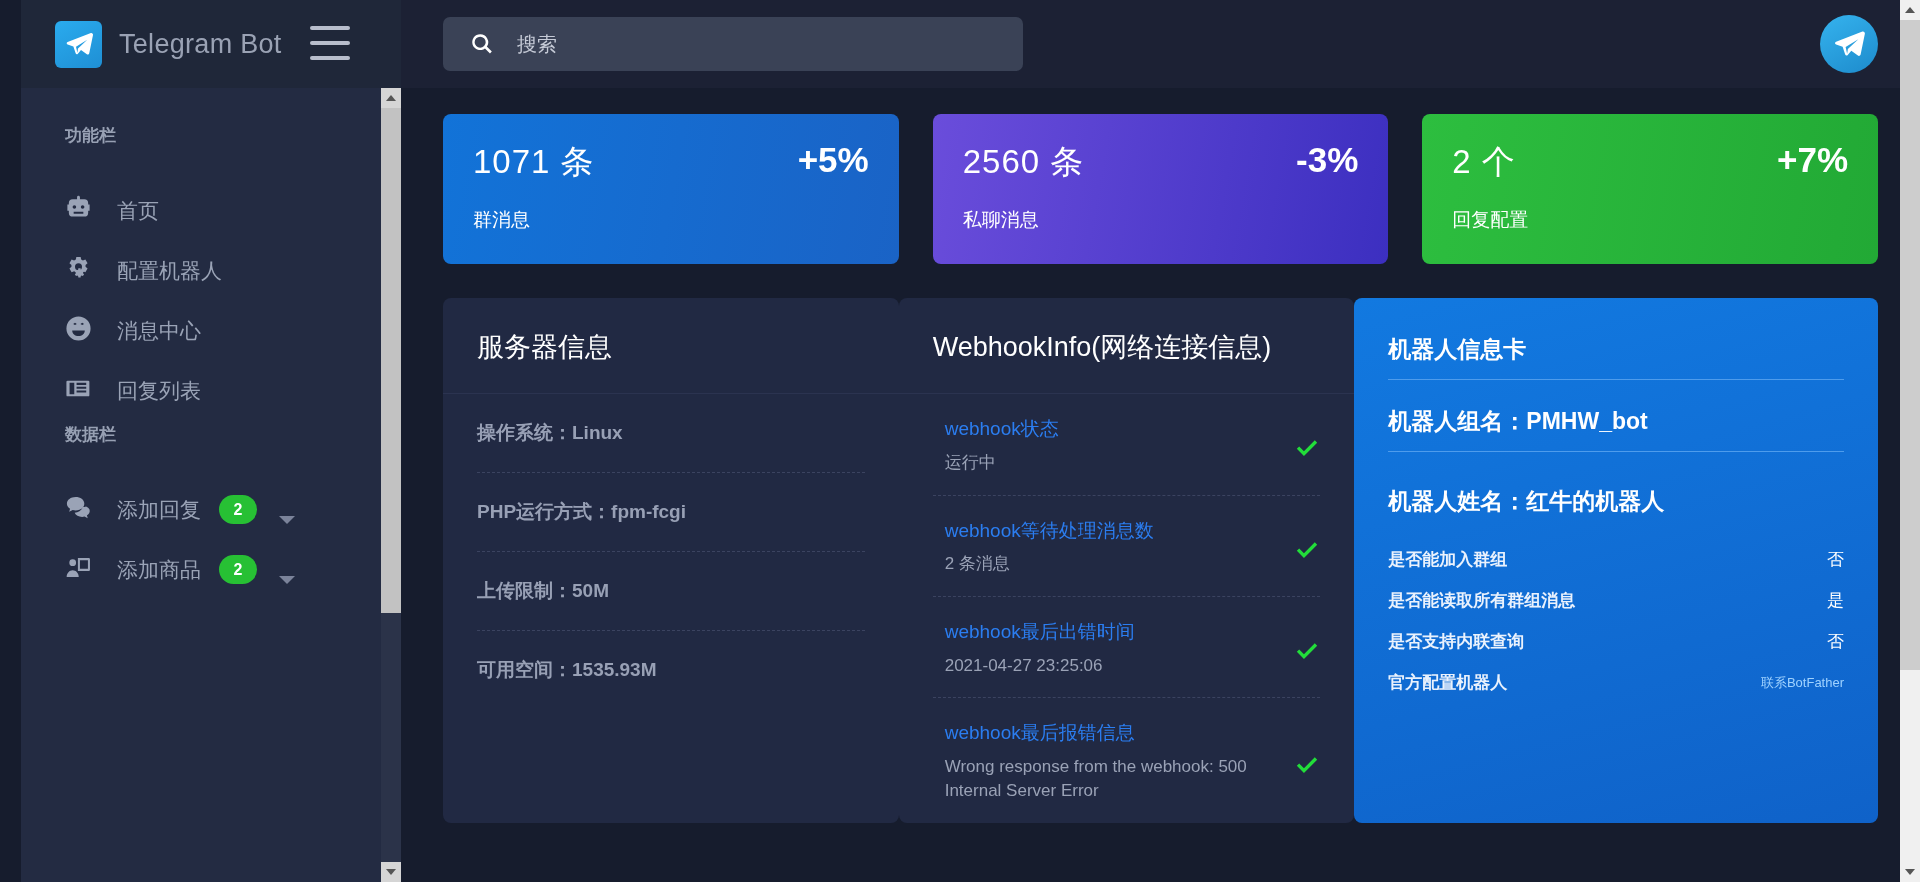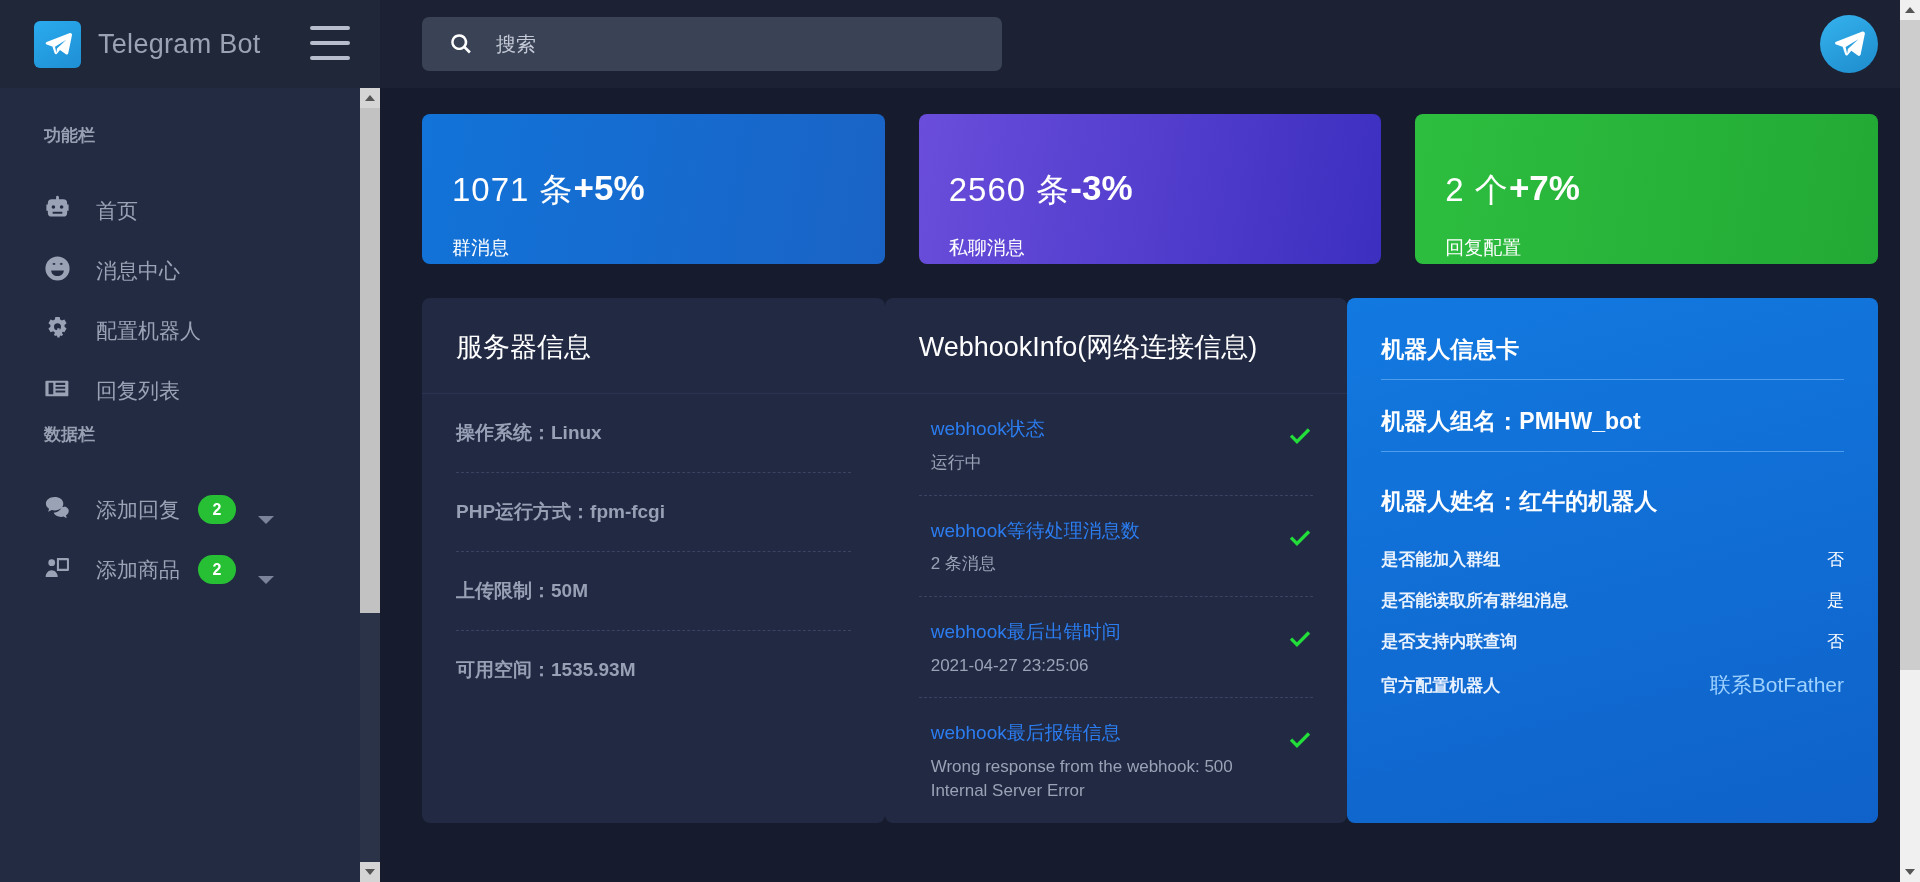--- a/index.html
+++ b/index.html
@@ -2,21 +2,21 @@
 <html><head>
 <meta charset="utf-8">
 <style>
   * { box-sizing: border-box; margin: 0; padding: 0; }
   html, body {
     width: 1920px; height: 882px;
     background: #161c2d;
     font-family: "Liberation Sans", "DejaVu Sans", sans-serif;
     overflow: hidden;
   }
-  #app { position: relative; width: 1920px; height: 672px; display: flex; }
+  #app { position: relative; width: 1920px; height: 672px; display: flex; padding-left: 21px; }
 
   
   .sidebar {
     width: 380px; height: 882px;
     background: #232b42;
     flex: 0 0 380px;
     position: relative;
     display: flex; flex-direction: column;
   }
   .brand {
@@ -135,21 +135,21 @@
   .stat-card {
     flex: 1; height: 150px;
     border-radius: 8px;
     padding: 26px 30px 0 30px;
     position: relative;
     color: #fff;
   }
   .stat-blue   { background: linear-gradient(100deg,#1273d8 0%,#1a63c6 100%); }
   .stat-purple { background: linear-gradient(100deg,#6a4ddb 0%,#3c2fc0 100%); }
   .stat-green  { background: linear-gradient(100deg,#2dbe3f 0%,#22a935 100%); }
-  .stat-top { display: flex; align-items: flex-start; margin-top: 28px; }
+  .stat-top { display: flex; justify-content: space-between; align-items: flex-start; }
   .stat-value { font-size: 33px; font-weight: normal; letter-spacing: 1px; }
   .stat-pct { font-size: 35px; font-weight: bold; }
   .stat-label { font-size: 19px; margin-top: 22px; }
 
   .panel-row { display: flex; margin-top: 34px; }
   .panel {
     flex: 1;
     background: #212943;
     border-radius: 8px;
     min-height: 460px;
@@ -164,21 +164,21 @@
   .panel-body { padding: 0 34px; }
 
   .srv-row {
     padding: 26px 0 26px 0;
     border-bottom: 1px dashed #3b4360;
     font-size: 19px; color: #98a0b5; font-weight: bold;
   }
   .srv-row:last-child { border-bottom: none; }
 
   .wh-row {
-    display: flex; align-items: flex-start; justify-content: space-between;
+    display: flex; align-items: center; justify-content: space-between;
     padding: 22px 0 20px 12px;
     border-bottom: 1px dashed #3b4360;
   }
   .wh-row:last-child { border-bottom: none; }
   .wh-left { flex: 1; padding-right: 16px; }
   .wh-key { font-size: 19px; color: #2b7df0; line-height: 1.35; }
   .wh-val { font-size: 17px; color: #9aa2b6; margin-top: 9px; line-height: 1.4; }
   .wh-check { width: 26px; flex: 0 0 26px; margin-top: 8px; }
   .wh-check svg { width: 26px; height: 26px; display:block; }
 
@@ -193,21 +193,21 @@
   }
   .bot-title { font-size: 23px; font-weight: bold; padding-bottom: 14px; border-bottom: 1px solid #4e9cec; }
   .bot-sub { font-size: 23px; font-weight: bold; padding: 26px 0 14px 0; border-bottom: 1px solid #4e9cec; }
   .bot-name { font-size: 23px; font-weight: bold; padding: 34px 0 22px 0; }
   .bot-attr {
     display: flex; justify-content: space-between; align-items: center;
     font-size: 17px; padding: 9px 0;
   }
   .bot-attr .k { color: #eaf2fd; font-weight: bold; }
   .bot-attr .v { color: #ffffff; }
-  .bot-attr .link { color: #9fd2ff; cursor: pointer; font-size: 21px; margin-left: 44px; }
+  .bot-attr .link { color: #9fd2ff; cursor: pointer; font-size: 13px; margin-left: 44px; }
 
   
   .page-scroll {
     position: absolute; top: 0; right: 0; width: 20px; height: 882px;
     background: #f0f0f0;
     display: flex; flex-direction: column; align-items: center;
   }
   .page-scroll .arrow { width: 20px; height: 20px; background: #f0f0f0; display:flex;align-items:center;justify-content:center;flex:0 0 20px;}
   .page-scroll .track { flex: 1; width: 20px; background:#f0f0f0; position: relative; }
   .page-scroll .thumb { position:absolute; top:0; left:0; width:20px; height:650px; background:#cdcdcd; }
@@ -236,34 +236,34 @@
           <svg viewBox="0 0 24 24">
               <path d="M12 1.5a1.2 1.2 0 0 0-1.2 1.2v1.6H7.2A3.2 3.2 0 0 0 4 7.5v1.1H2.8v5.3H4v1.6a3.2 3.2 0 0 0 3.2 3.2h9.6a3.2 3.2 0 0 0 3.2-3.2v-1.6h1.2V8.6H20V7.5a3.2 3.2 0 0 0-3.2-3.2h-3.6V2.7c0-.66-.54-1.2-1.2-1.2zM8.6 9.3a1.5 1.5 0 1 1 0 3 1.5 1.5 0 0 1 0-3zm6.8 0a1.5 1.5 0 1 1 0 3 1.5 1.5 0 0 1 0-3zM8 14.6h8v1.8H8v-1.8z"></path>
             </svg>
         </span>
         <span class="nav-label">首页</span>
       </div>
 
       <div class="nav-item">
         <span class="nav-ico">
           <svg viewBox="0 0 24 24">
-              <path d="M12 2a10 10 0 1 0 0 20 10 10 0 0 0 0-20zM7.6 8.2l1.5-1 1.5 1-1.5 1-1.5-1zm6 0 1.5-1 1.5 1-1.5 1-1.5-1zM6.8 13.6h10.4c0 2.6-2.3 4.6-5.2 4.6s-5.2-2-5.2-4.6z"></path>
-            </svg>
-        </span>
-        <span class="nav-label">消息中心</span>
-      </div>
-
-      <div class="nav-item">
-        <span class="nav-ico">
-          <svg viewBox="0 0 24 24">
               <path d="M10.2 2.4 9.8 4.6c-.5.2-1 .4-1.4.8l-2.1-.8-1.8 3.1 1.7 1.4c-.1.5-.1 1 0 1.5l-1.7 1.4 1.8 3.1 2.1-.8c.4.3.9.6 1.4.8l.4 2.2h3.6l.4-2.2c.5-.2 1-.5 1.4-.8l2.1.8 1.8-3.1-1.7-1.4c.1-.5.1-1 0-1.5l1.7-1.4-1.8-3.1-2.1.8c-.4-.3-.9-.6-1.4-.8l-.4-2.2h-3.6zm1.8 5.2a2.9 2.9 0 1 1 0 5.8 2.9 2.9 0 0 1 0-5.8z"></path>
               <path d="M18.6 15.1l-.2 1.3c-.3.1-.6.3-.8.5l-1.2-.5-1.1 1.8 1 .8c0 .3 0 .6 0 .9l-1 .8 1.1 1.8 1.2-.5c.2.2.5.4.8.5l.2 1.3h2.1l.2-1.3c.3-.1.6-.3.8-.5l1.2.5 1.1-1.8-1-.8c0-.3 0-.6 0-.9l1-.8-1.1-1.8-1.2.5c-.2-.2-.5-.4-.8-.5l-.2-1.3h-2.1z" transform="translate(-4.5,-1.5) scale(0.88)"></path>
             </svg>
         </span>
         <span class="nav-label">配置机器人</span>
+      </div>
+
+      <div class="nav-item">
+        <span class="nav-ico">
+          <svg viewBox="0 0 24 24">
+              <path d="M12 2a10 10 0 1 0 0 20 10 10 0 0 0 0-20zM7.6 8.2l1.5-1 1.5 1-1.5 1-1.5-1zm6 0 1.5-1 1.5 1-1.5 1-1.5-1zM6.8 13.6h10.4c0 2.6-2.3 4.6-5.2 4.6s-5.2-2-5.2-4.6z"></path>
+            </svg>
+        </span>
+        <span class="nav-label">消息中心</span>
       </div>
 
       <div class="nav-item">
         <span class="nav-ico">
           <svg viewBox="0 0 24 24">
               <path d="M3 5.5h17a1 1 0 0 1 1 1v11a1 1 0 0 1-1 1H3a1 1 0 0 1-1-1v-11a1 1 0 0 1 1-1zm1.6 1.8v9.4h3.9V7.3H4.6zm5.8 0v1.8h8V7.3h-8zm0 3.3v1.6h8v-1.6h-8zm0 3.1v1.6h8v-1.6h-8z"></path>
             </svg>
         </span>
         <span class="nav-label">回复列表</span>
       </div>

